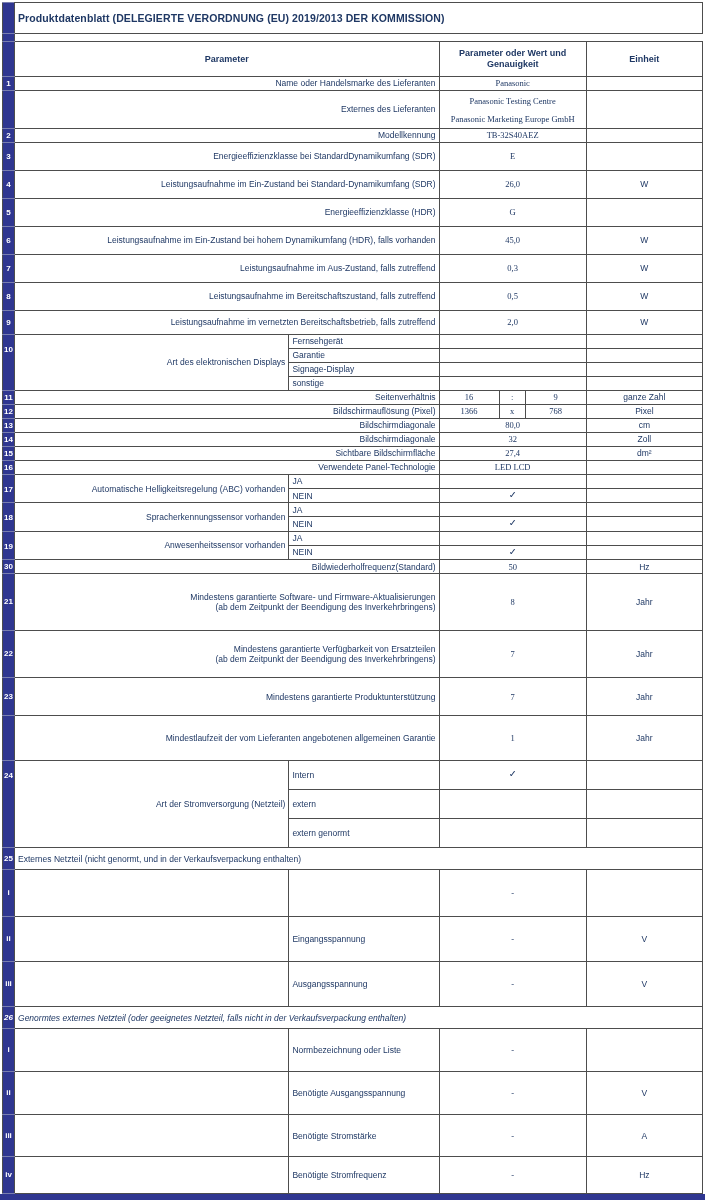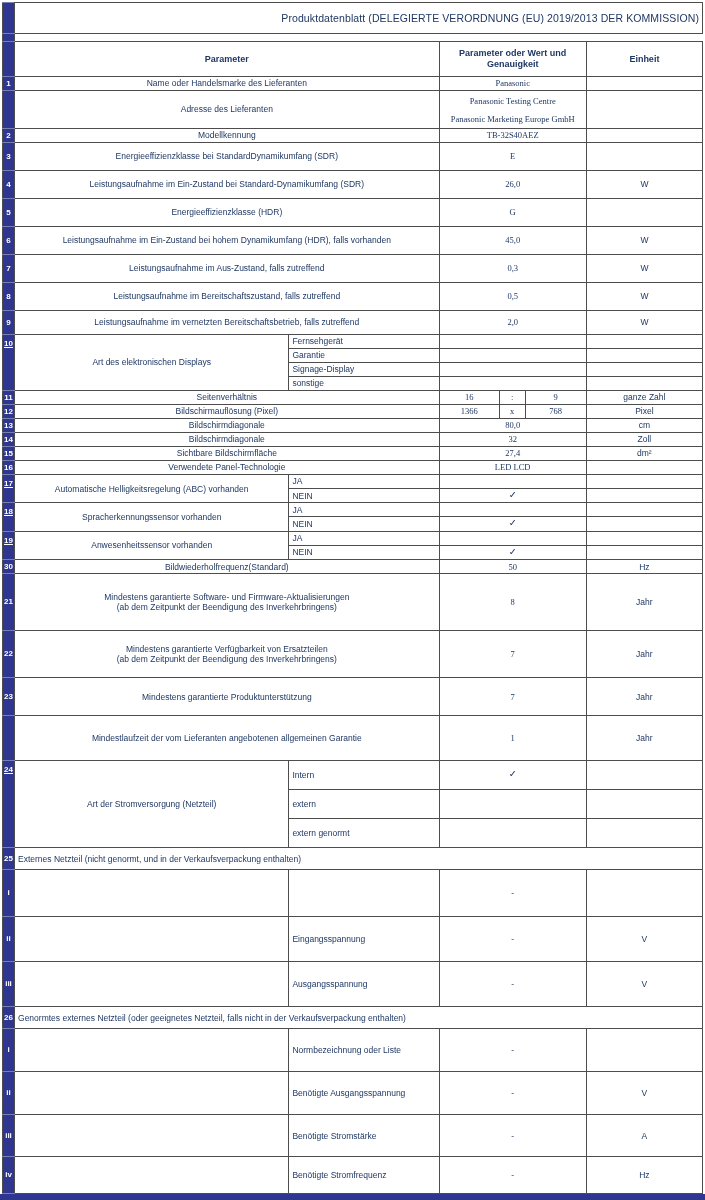--- a/index.html
+++ b/index.html
@@ -19,25 +19,25 @@
     vertical-align:middle;
     overflow:hidden;
     word-wrap:break-word;
   }
   td.num {
     background:#2f3690; color:#ffffff;
     font-weight:bold; text-align:center;
     font-size:8px; padding:1px 0;
     border-top-color:#7a7fae; border-bottom-color:#7a7fae;
   }
-  td.num.grp { vertical-align:top; padding-top:4px;text-decoration:underline; }
-  .title-cell { font-weight:normal; font-size:10.5px; text-align:right; letter-spacing:0.1px; }
+  td.num.grp { vertical-align:top; padding-top:10px; }
+  .title-cell { font-weight:bold; font-size:10.5px; text-align:left; letter-spacing:0.1px; }
   .gap-cell { border-left:none; border-right:none; background:#ffffff; }
   .head { font-weight:bold; font-size:9px; text-align:center; }
-  .label { text-align:center; white-space:pre-line; }
+  .label { text-align:right; white-space:pre-line; }
   .sub { text-align:left; }
   .value { text-align:center;font-family:Liberation Serif, serif; }
   .unit { text-align:center; }
   .fullrow { text-align:left; }
   .clip { display:block; max-height:35px; overflow:hidden; white-space:pre-line; text-align:center; line-height:18px; }
   .checkmark { font-size:9.5px; }
   .bottom-strip { width:705px; height:7px; background:#2f3690; margin-left:-2px; margin-top:0px; }
 </style>
 </head>
 <body>
@@ -69,21 +69,21 @@
         <td class="head">Einheit</td>
       </tr>
     <tr style="height: 14px;">
           <td class="num">1</td>
           <td class="label" colspan="2">Name oder Handelsmarke des Lieferanten</td>
           <td class="value" colspan="3">Panasonic</td>
           <td class="unit"></td>
         </tr>
         <tr style="height: 36px;">
           <td class="num"></td>
-          <td class="label" colspan="2">Adresse des Lieferanten</td>
+          <td class="label" colspan="2">Externes des Lieferanten</td>
           <td class="value" colspan="3">
             <span class="clip">Panasonic Testing Centre
 Panasonic Marketing Europe GmbH
 Winsbergring 15, 22525 Hamburg,
 Germany</span>
           </td>
           <td class="unit"></td>
         </tr>
         <tr style="height: 14px;">
           <td class="num">2</td>
@@ -298,21 +298,21 @@
           <td class="value" colspan="3">-</td>
           <td class="unit">V</td>
         </tr>
         <tr style="height: 45px;">
           <td class="num">iii</td>
           <td class="label"></td>
           <td class="sub">Ausgangsspannung</td>
           <td class="value" colspan="3">-</td>
           <td class="unit">V</td>
         </tr>
-        <tr style="height: 22px;">
+        <tr style="height: 22px; font-style: italic;">
           <td class="num">26</td>
           <td class="fullrow" colspan="6">Genormtes externes Netzteil (oder geeignetes Netzteil, falls nicht in der Verkaufsverpackung enthalten)</td>
         </tr>
         <tr style="height: 43px;">
           <td class="num">i</td>
           <td class="label"></td>
           <td class="sub">Normbezeichnung oder Liste</td>
           <td class="value" colspan="3">-</td>
           <td class="unit"></td>
         </tr>

